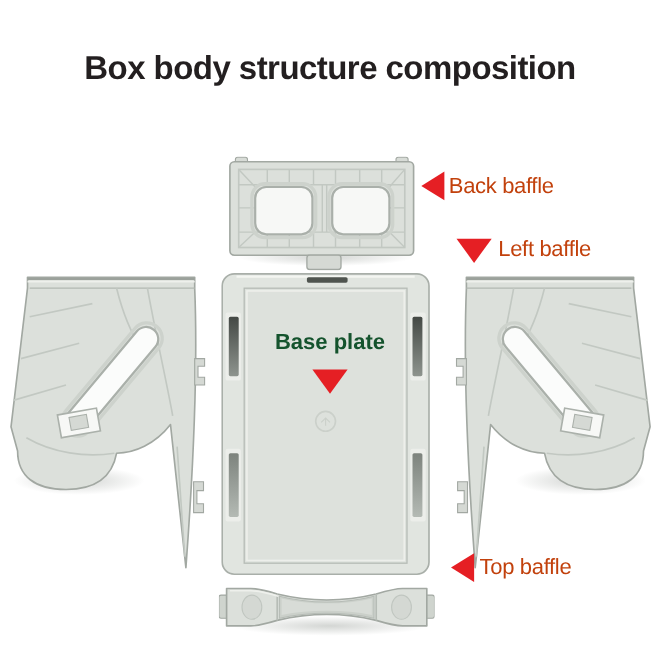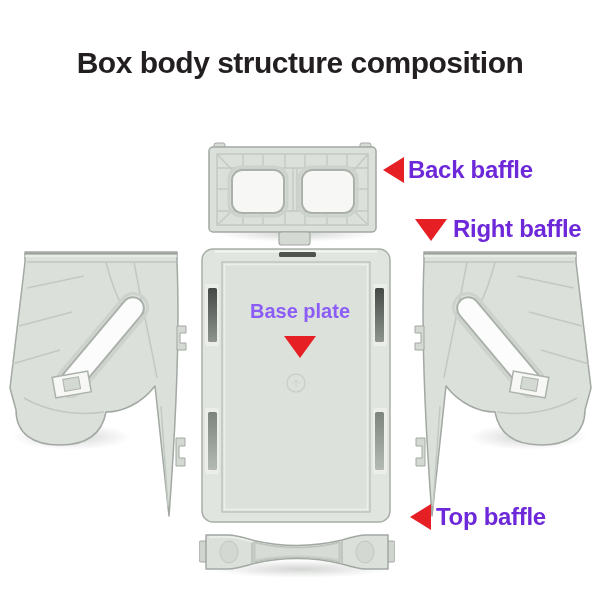--- a/index.html
+++ b/index.html
@@ -7,21 +7,21 @@
     position:relative;width:600px;height:600px;background:#ffffff;overflow:hidden;
     font-family:"Liberation Sans", sans-serif;
   }
   .abs{position:absolute;}
   #page-title{
     top:46px;left:0;width:600px;text-align:center;
     font-size:30px;font-weight:bold;color:#231f20;letter-spacing:-0.5px;
   }
   .part-label{display:flex;align-items:center;}
   .part-label .txt{
-    font-size:24px;font-weight:bold;color:#6d28d9;letter-spacing:-0.3px;white-space:nowrap;
+    font-size:20px;font-weight:normal;color:#c2410c;letter-spacing:-0.3px;white-space:nowrap;
   }
   .tri-left{
     width:0;height:0;border-top:13px solid transparent;border-bottom:13px solid transparent;
     border-right:21px solid #e51f24;
   }
   .tri-down{
     width:0;height:0;border-left:16px solid transparent;border-right:16px solid transparent;
     border-top:22px solid #e51f24;
   }
   .soft-shadow{
@@ -170,25 +170,25 @@
   </div>
 
   <div class="abs part-label" style="left:383px;top:156px;">
     <span class="tri-left"></span>
     <span class="txt" style="margin-left:4px;">Back baffle</span>
   </div>
 
 
   <div class="abs part-label" style="left:415px;top:215px;">
     <span class="tri-down" style="margin-top:2px;"></span>
-    <span class="txt" style="margin-left:6px;">Right baffle</span>
+    <span class="txt" style="margin-left:6px;">Left baffle</span>
   </div>
 
   <div class="abs" style="left:238px;top:300px;width:124px;text-align:center;">
-    <span class="txt" style="font-size:20px;font-weight:bold;color:#8b5cf6;">Base plate</span>
+    <span class="txt" style="font-size:20px;font-weight:bold;color:#14532d;">Base plate</span>
     <div class="tri-down" style="margin:13px auto 0 auto;"></div>
   </div>
 
   <div class="abs part-label" style="left:410px;top:503px;">
     <span class="tri-left"></span>
     <span class="txt" style="margin-left:5px;">Top baffle</span>
   </div>
 
 </div>
 

